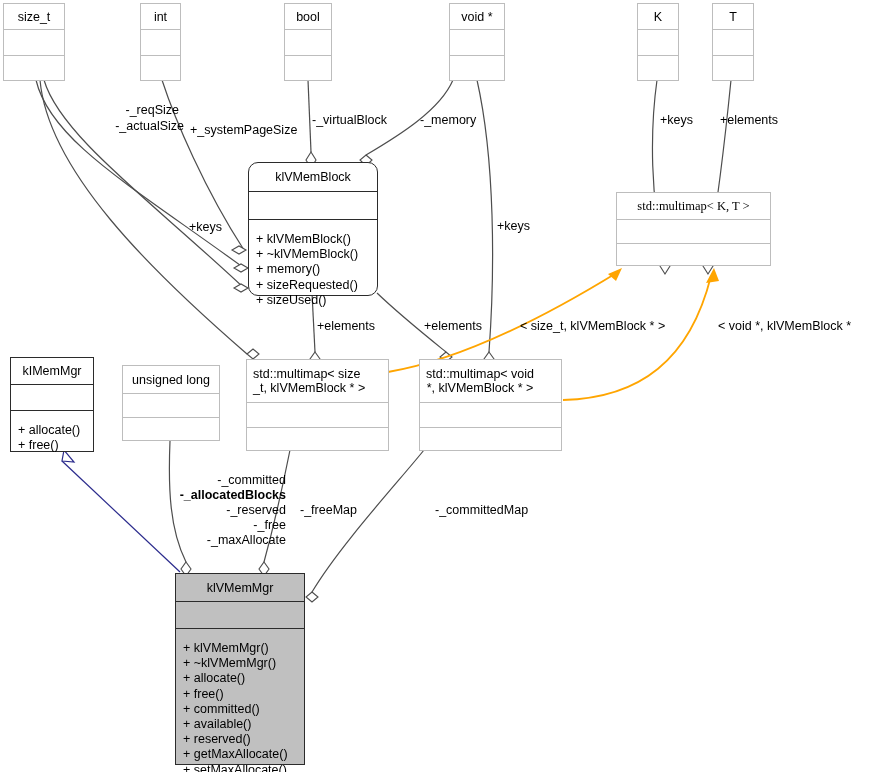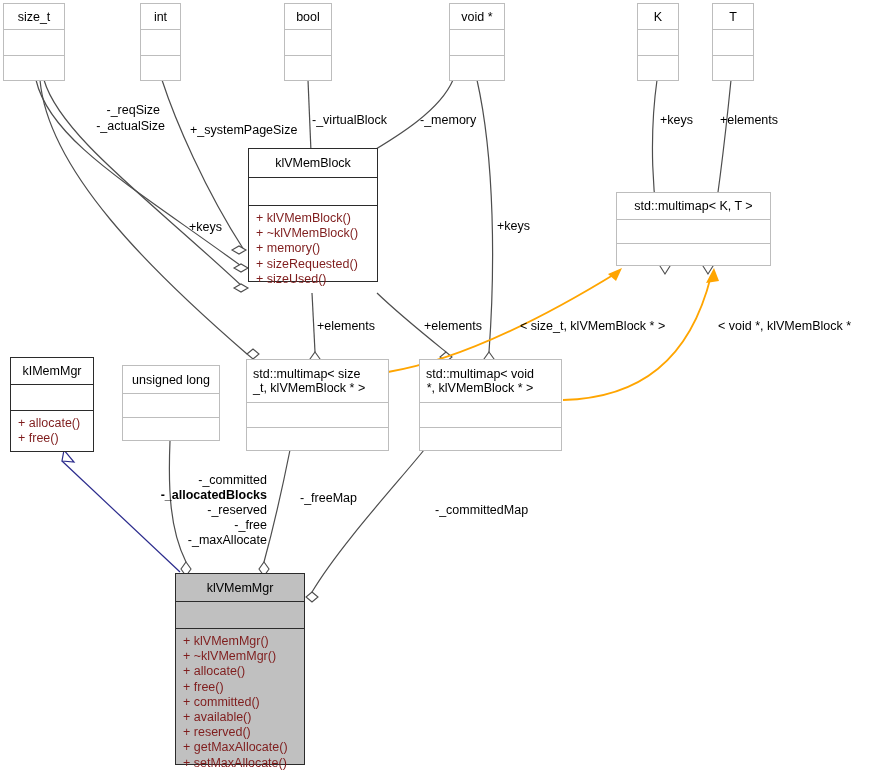--- a/index.html
+++ b/index.html
@@ -10,24 +10,24 @@
   .node .cmp{box-sizing:border-box;}
   
   .light{border:1px solid #bdbdbd;}
   .light .cmp{border-top:1px solid #bdbdbd;}
   
   .dark{border:1px solid #2b2b2b;}
   .dark .cmp{border-top:1px solid #2b2b2b;}
   .filled{background:#c0c0c0;}
   .title{display:flex;align-items:center;justify-content:center;text-align:center;
          font-size:12.5px;color:#000;line-height:14px;padding:2px 4px;box-sizing:border-box;}
-  .ops{font-size:12.5px;color:#7f1d1d;line-height:15.2px;padding:5px 6px 4px 7px;box-sizing:border-box;white-space:pre;}
+  .ops{font-size:12.5px;color:#000000;line-height:15.2px;padding:12px 6px 4px 7px;box-sizing:border-box;white-space:pre;}
   .blank{box-sizing:border-box;}
   .elabel{position:absolute;font-size:12.5px;color:#000;line-height:14px;white-space:pre;}
-  .elabel.right{text-align:right;}
+  .elabel.right{text-align:right;padding-left:19px;}
 </style>
 </head>
 <body>
 
 <div id="diagram">
 
   <svg class="layer" viewBox="0 0 883 772" xmlns="http://www.w3.org/2000/svg">
     <g fill="none" stroke="#4d4d4d" stroke-width="1.2">
 
       <path d="M36,80 C50,140 130,185 244,268"></path>
@@ -130,31 +130,31 @@
     <div class="cmp blank" style="height:26px;"></div>
     <div class="cmp blank" style="height:25px;"></div>
   </div>
 
   <div class="node light" style="left:712px;top:3px;width:42px;height:78px;">
     <div class="cmp title" style="height:25px;border-top:none;">T</div>
     <div class="cmp blank" style="height:26px;"></div>
     <div class="cmp blank" style="height:25px;"></div>
   </div>
 
-  <div class="node dark" style="left:248px;top:148px;width:130px;height:134px;">
+  <div class="node dark" style="left:248px;top:162px;width:130px;height:134px;border-radius:10px;">
     <div class="cmp title" style="height:28px;border-top:none;">klVMemBlock</div>
     <div class="cmp blank" style="height:28px;"></div>
     <div class="cmp ops" style="height:78px;">+ klVMemBlock()
 + ~klVMemBlock()
 + memory()
 + sizeRequested()
 + sizeUsed()</div>
   </div>
 
-  <div class="node light" style="left:616px;top:192px;width:155px;height:74px;">
+  <div class="node light" style="left:616px;top:192px;width:155px;height:74px;font-family:Liberation Serif, serif;">
     <div class="cmp title" style="height:26px;border-top:none;">std::multimap&lt; K, T &gt;</div>
     <div class="cmp blank" style="height:24px;"></div>
     <div class="cmp blank" style="height:24px;"></div>
   </div>
 
   <div class="node light" style="left:246px;top:359px;width:143px;height:92px;">
     <div class="cmp title" style="height:42px;border-top:none;justify-content:flex-start;padding-left:6px;text-align:left;white-space:pre;">std::multimap&lt; size
 _t, klVMemBlock * &gt;</div>
     <div class="cmp blank" style="height:25px;"></div>
     <div class="cmp blank" style="height:25px;"></div>
@@ -206,16 +206,16 @@
   <div class="elabel" style="left:317px;top:319px;">+elements</div>
   <div class="elabel" style="left:424px;top:319px;">+elements</div>
   <div class="elabel" style="left:520px;top:319px;">&lt; size_t, klVMemBlock * &gt;</div>
   <div class="elabel" style="left:718px;top:319px;">&lt; void *, klVMemBlock * &gt;</div>
 
   <div class="elabel right" style="left:110px;top:473px;width:157px;">-_committed</div>
   <div class="elabel right" style="left:110px;top:488px;width:157px;font-weight:bold;">-_allocatedBlocks</div>
   <div class="elabel right" style="left:110px;top:503px;width:157px;">-_reserved</div>
   <div class="elabel right" style="left:110px;top:518px;width:157px;">-_free</div>
   <div class="elabel right" style="left:110px;top:533px;width:157px;">-_maxAllocate</div>
-  <div class="elabel" style="left:300px;top:491px;">-_freeMap</div>
+  <div class="elabel" style="left:300px;top:503px;">-_freeMap</div>
   <div class="elabel" style="left:435px;top:503px;">-_committedMap</div>
 
 </div>
 
 </body></html>

